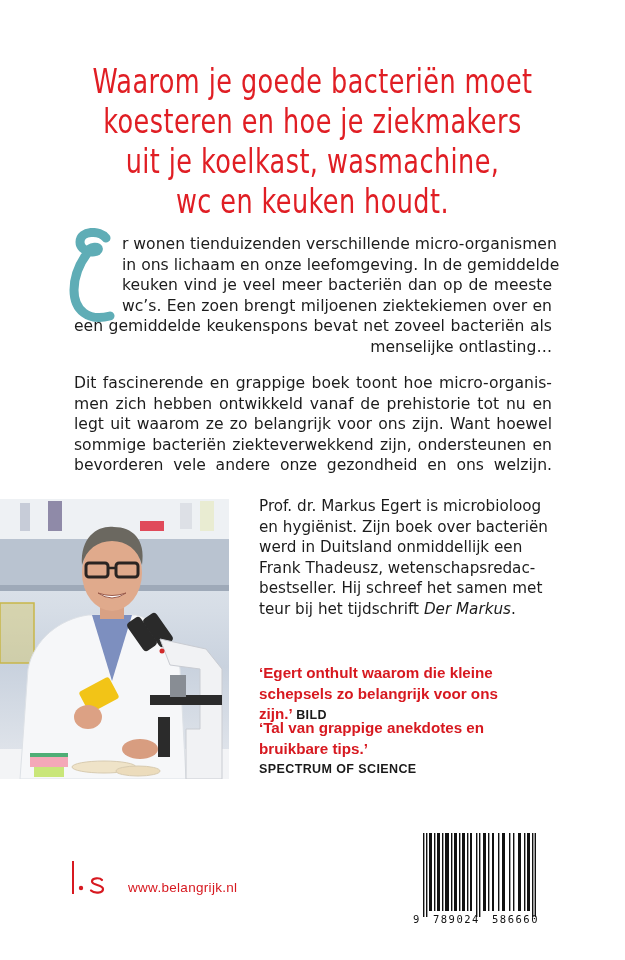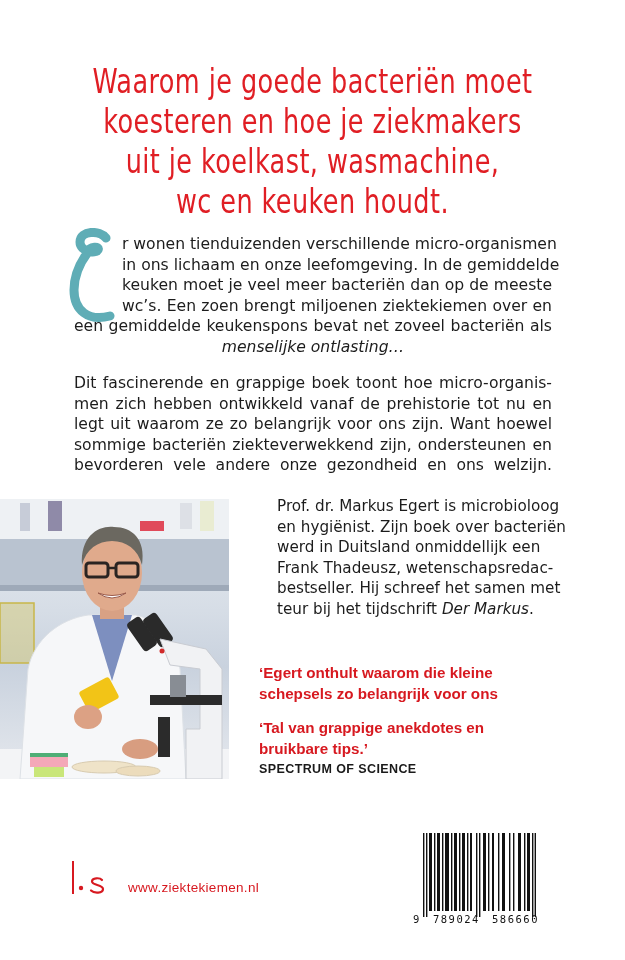--- a/index.html
+++ b/index.html
@@ -28,21 +28,21 @@
 
     .body-text {
       position: absolute;
       left: 74px; width: 478px;
       font-size: 15.6px;
       line-height: 20.5px;
       color: #1c1c1c;
     }
     .body-text .line { display: block; white-space: nowrap; }
     .line.j { text-align: justify; text-align-last: justify; }
-    .line.c { text-align: center; font-style: italic; }
+    .line.c { text-align: right; }
 
     #intro { top: 234px; }
     #intro .indent { padding-left: 48px; }
     .dropcap {
       position: absolute;
       left: 66px; top: 228px;
       width: 50px; height: 96px;
     }
     #desc { top: 373px; }
 
@@ -51,21 +51,20 @@
       left: 0; top: 499px; width: 229px; height: 280px;
       overflow: hidden;
       background: linear-gradient(180deg, #e9edf1 0%, #d6dde6 40%, #c9d2de 60%, #e6e9ee 100%);
     }
 
     #bio {
       position: absolute;
       left: 259px; top: 496px; width: 293px;
       font-size: 15.2px; line-height: 20.6px;
       color: #1c1c1c;
-      margin-left: 18px;
     }
     #bio .line { display: block; white-space: nowrap; }
 
     .quote {
       position: absolute;
       left: 259px; width: 300px;
       font-size: 15.2px; line-height: 20.5px;
       color: #d71920;
       font-weight: bold;
       font-family: "Liberation Sans", sans-serif;
@@ -109,21 +108,21 @@
   <span>wc en keuken houdt.</span>
 </div>
 
 <svg class="dropcap" viewBox="0 0 50 96">
   <path d="M40 10 C 34 2, 14 2, 14 14 C 14 24, 30 26, 32 22 C 34 18, 24 18, 22 24 C 16 32, 8 44, 8 62 C 8 82, 22 94, 44 88" fill="none" stroke="#5fadb6" stroke-width="9" stroke-linecap="round" stroke-linejoin="round"></path>
 </svg>
 
 <div class="body-text" id="intro">
   <span class="line j indent">r wonen tienduizenden verschillende micro-organismen</span>
   <span class="line j indent">in ons lichaam en onze leefomgeving. In de gemiddelde</span>
-  <span class="line j indent">keuken moet je veel meer bacteriën dan op de meeste</span>
+  <span class="line j indent">keuken vind je veel meer bacteriën dan op de meeste</span>
   <span class="line j indent">wc’s. Een zoen brengt miljoenen ziektekiemen over en</span>
   <span class="line j">een gemiddelde keukenspons bevat net zoveel bacteriën als</span>
   <span class="line c">menselijke ontlasting…</span>
 </div>
 
 <div class="body-text" id="desc">
   <span class="line j">Dit fascinerende en grappige boek toont hoe micro-organis-</span>
   <span class="line j">men zich hebben ontwikkeld vanaf de prehistorie tot nu en</span>
   <span class="line j">legt uit waarom ze zo belangrijk voor ons zijn. Want hoewel</span>
   <span class="line j">sommige bacteriën ziekteverwekkend zijn, ondersteunen en</span>
@@ -191,35 +190,36 @@
   <span class="line">en hygiënist. Zijn boek over bacteriën</span>
   <span class="line">werd in Duitsland onmiddellijk een</span>
   <span class="line">Frank Thadeusz, wetenschapsredac-</span>
   <span class="line">bestseller. Hij schreef het samen met</span>
   <span class="line"><span>teur bij het tijdschrift </span><em>Der Markus</em><span>.</span></span>
 </div>
 
 <div class="quote" id="quote1">
   <span class="line">‘Egert onthult waarom die kleine</span>
   <span class="line">schepsels zo belangrijk voor ons</span>
+  <span class="line"><span>zijn.’</span> <span class="source">BILD</span></span>
 </div>
 
 <div class="quote" id="quote2">
   <span class="line">‘Tal van grappige anekdotes en</span>
   <span class="line">bruikbare tips.’</span>
   <span class="line source">SPECTRUM OF SCIENCE</span>
 </div>
 
 <svg class="logo" viewBox="0 0 46 34">
   <rect x="2" y="0" width="2" height="33" fill="#d71920"></rect>
   <circle cx="11" cy="27" r="2.2" fill="#d71920"></circle>
   <path d="M32 19 C 30 16.5, 22 16.5, 22 20.5 C 22 24.5, 33 23.5, 33 28 C 33 32.5, 24 32.5, 21 29.5" fill="none" stroke="#d71920" stroke-width="2.2" stroke-linecap="round"></path>
 </svg>
 
-<div class="url">www.ziektekiemen.nl</div>
+<div class="url">www.belangrijk.nl</div>
 
 <svg class="barcode" viewBox="0 0 113 84" preserveAspectRatio="none">
   <g fill="#111">
     <rect x="0" y="0" width="1.4" height="84"></rect>
     <rect x="3" y="0" width="1.4" height="84"></rect>
     <rect x="6" y="0" width="3" height="78"></rect>
     <rect x="11" y="0" width="1.4" height="78"></rect>
     <rect x="14" y="0" width="3" height="78"></rect>
     <rect x="19" y="0" width="1.4" height="78"></rect>
     <rect x="22" y="0" width="4" height="78"></rect>

